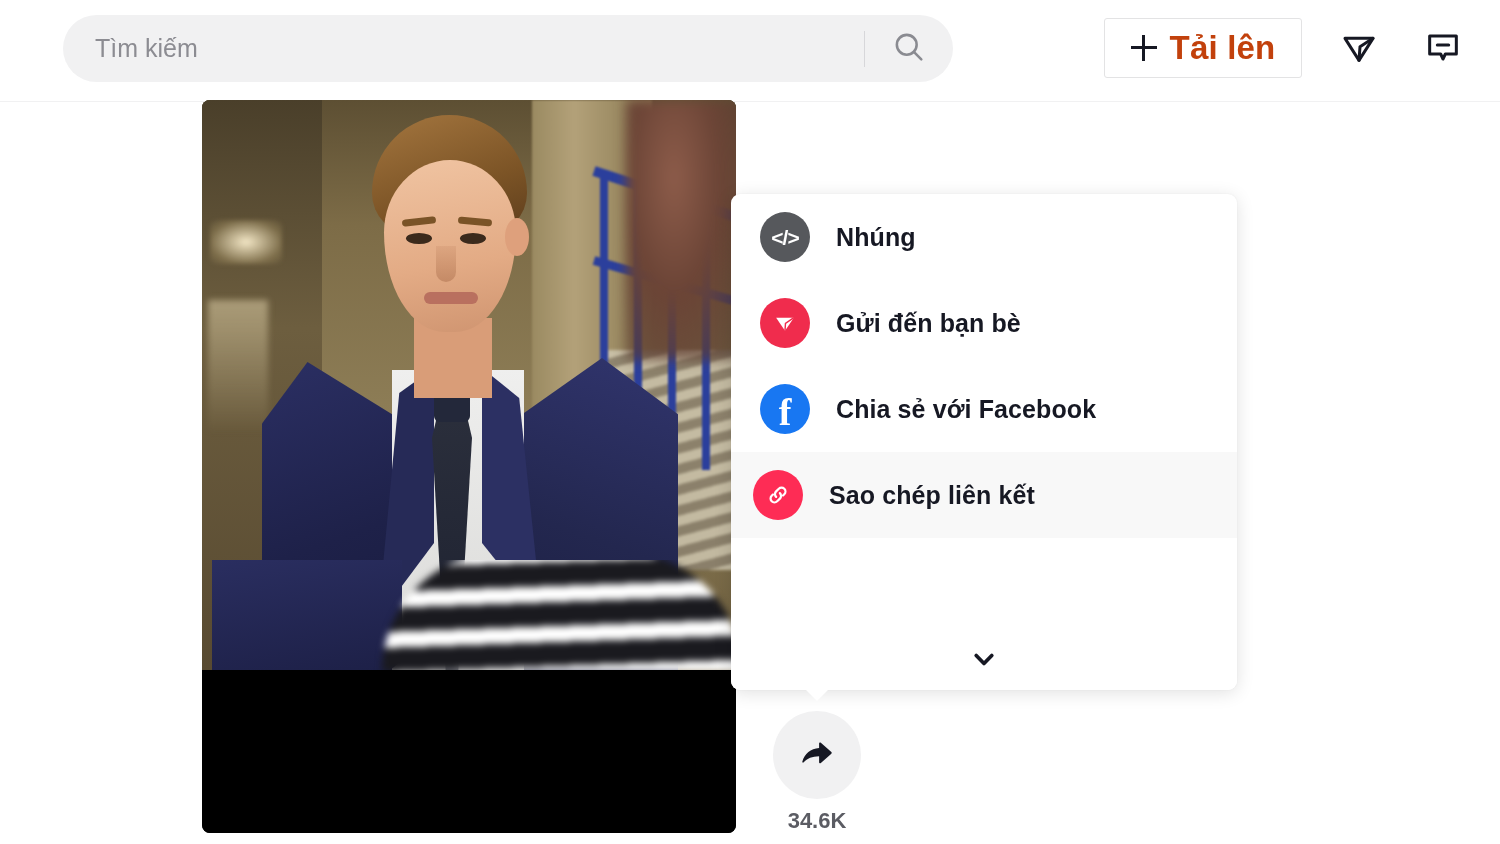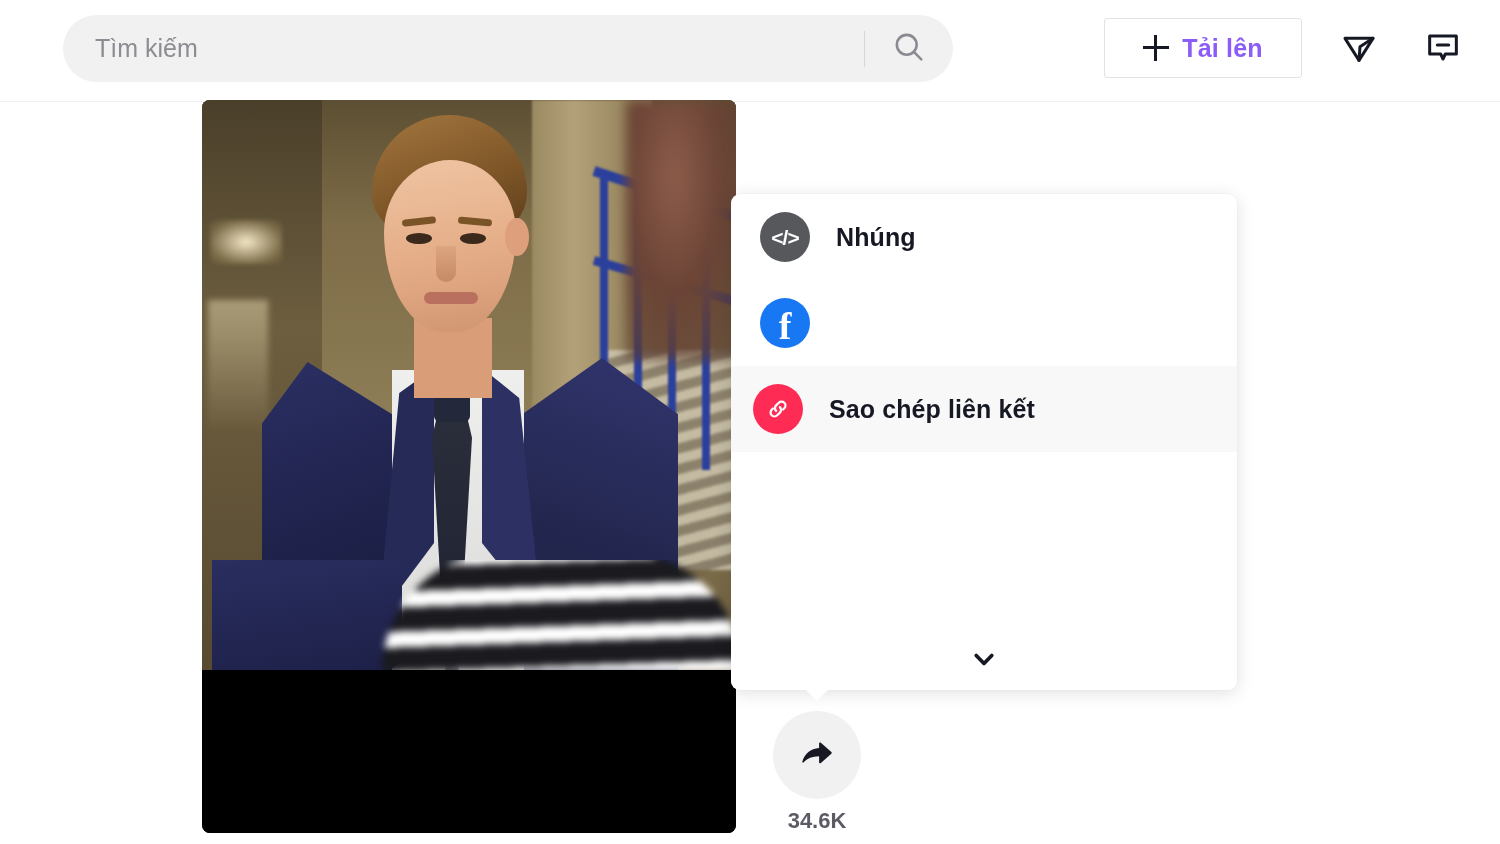--- a/index.html
+++ b/index.html
@@ -94,22 +94,22 @@
     flex: 0 0 26px;
   }
   .upload-plus::before, .upload-plus::after {
     content: "";
     position: absolute;
     background: #161823;
   }
   .upload-plus::before { left: 0; top: 11px; width: 26px; height: 3px; }
   .upload-plus::after  { top: 0; left: 11px; width: 3px; height: 26px; }
   .upload-label {
-    font-size: 25px;
-    color: #8b5cf6;
+    font-size: 33px;
+    color: #c2410c;
     font-weight: 600;
     letter-spacing: 0.2px;
     white-space: nowrap;
   }
 
   .hdr-icon-btn {
     position: absolute;
     top: 20px;
     width: 58px;
     height: 58px;
@@ -543,25 +543,36 @@
   <div class="share-panel">
     <div class="share-list">
 
       <div class="share-item">
         <span class="share-icon" style="background:#56585c;">
           <span class="embed-glyph">&lt;/&gt;</span>
         </span>
         <span class="share-label">Nhúng</span>
       </div>
 
+      <div class="share-item">
+        <span class="share-icon" style="background:#f02c4d;">
+          <svg width="28" height="28" viewBox="0 0 24 24" fill="#ffffff">
+            <path d="M3.2 4.6 L20.8 4.6 L12.1 19.2 Z" opacity="0"></path>
+            <path d="M4.4 7.4 L19.6 7.4 L12 18.6 Z"></path>
+            <path d="M12 18.6 L12.4 12.4 L19.6 7.4" fill="none" stroke="#f02c4d" stroke-width="1.2"></path>
+          </svg>
+        </span>
+        <span class="share-label">Gửi đến bạn bè</span>
+      </div>
 
       <div class="share-item">
         <span class="share-icon" style="background:#1877f2;">
           <span class="fb-glyph">f</span>
         </span>
+        <span class="share-label">Chia sẻ với Facebook</span>
       </div>
 
 
       <div class="share-item is-active">
         <span class="share-icon" style="background:#fe2c55;">
           <svg width="28" height="28" viewBox="0 0 24 24" fill="none" stroke="#ffffff" stroke-width="1.9" stroke-linecap="round">
             <path d="M13.6 10.4 a3.3 3.3 0 0 1 0 4.7 l-2.3 2.3 a3.3 3.3 0 0 1 -4.7 -4.7 l1.1 -1.1"></path>
             <path d="M10.4 13.6 a3.3 3.3 0 0 1 0 -4.7 l2.3 -2.3 a3.3 3.3 0 0 1 4.7 4.7 l-1.1 1.1"></path>
           </svg>
         </span>

